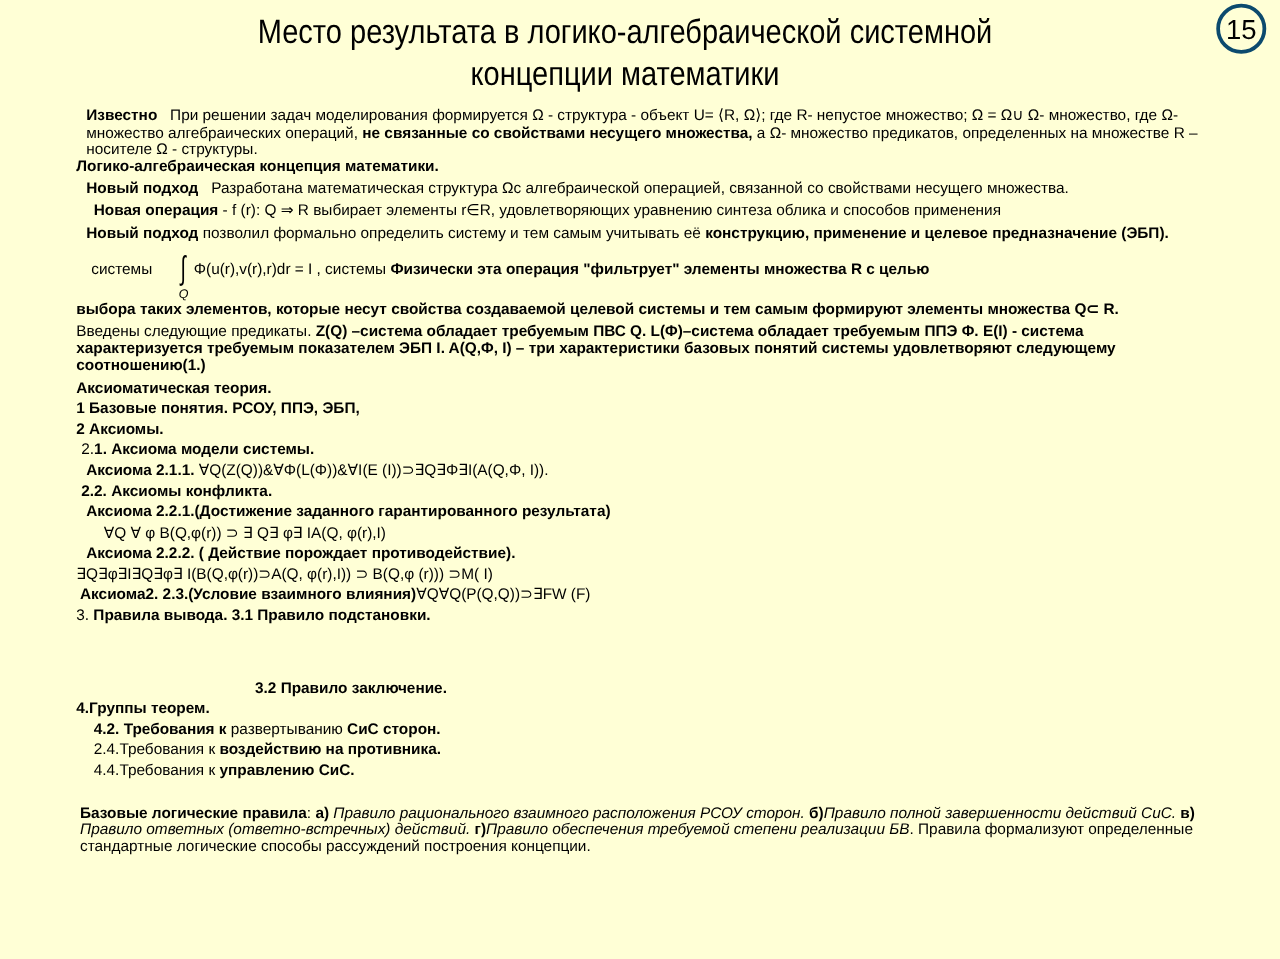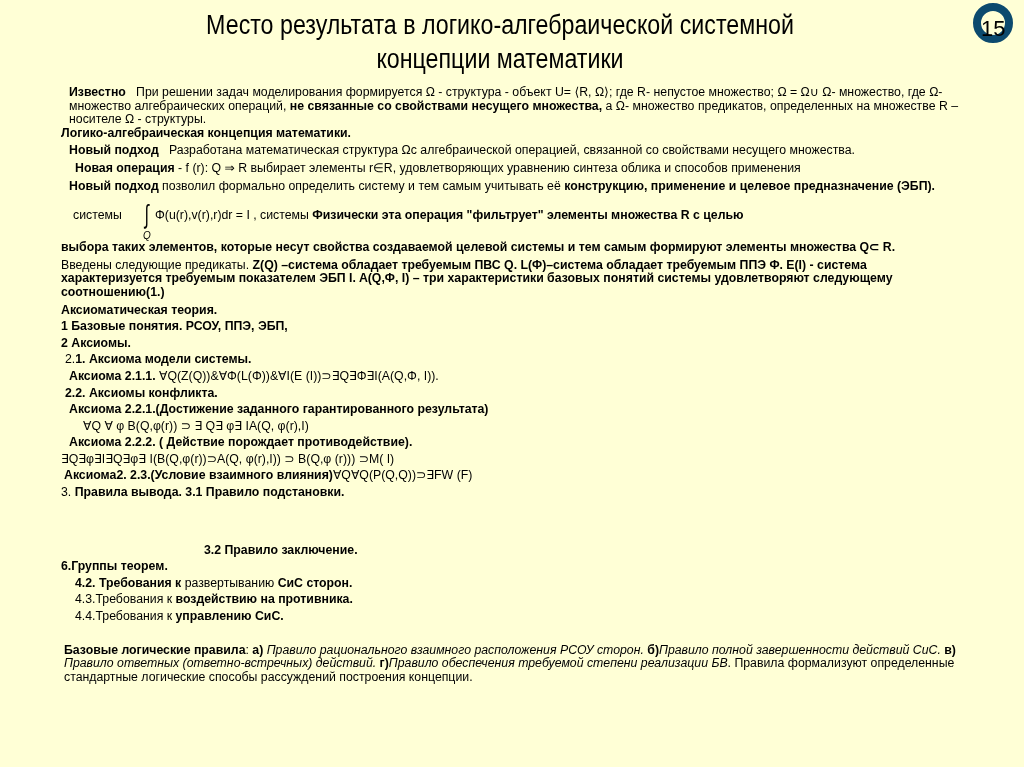--- a/index.html
+++ b/index.html
@@ -12,21 +12,21 @@
   }
   .title {
     position: absolute; left: 100px; top: 8px; width: 800px;
     text-align: center; font-size: 27px; line-height: 34px;
     font-family: "Liberation Sans", sans-serif;
     transform: scaleX(0.86); transform-origin: center top;
     letter-spacing: 0px;
   }
   .slide-num {
     position: absolute; left: 973px; top: 3px; width: 40px; height: 40px;
-    border: 8px solid #0c4a6e; border-radius: 50%;
+    border: 3px solid #0c4a6e; border-radius: 50%;
     box-sizing: border-box; text-align: center;
     font-size: 22px; line-height: 36px;
   }
   .content {
     position: absolute; left: 61px; top: 82px; width: 900px;
     font-size: 12.3px; line-height: 13.6px;
   }
   .p { margin: 0; }
   .gap { margin-top: 4px; }
   .b { font-weight: bold; }
@@ -107,26 +107,26 @@
   <p class="p list-line ind3">∀Q ∀ φ B(Q,φ(r)) ⊃ ∃ Q∃ φ∃ IA(Q, φ(r),I)</p>
   <p class="p b list-line ind1">Аксиома 2.2.2. ( Действие порождает противодействие).</p>
   <p class="p list-line">∃Q∃φ∃I∃Q∃φ∃ I(B(Q,φ(r))⊃A(Q, φ(r),I)) ⊃ B(Q,φ (r))) ⊃M( I)</p>
   <p class="p list-line" style="padding-left:3px">
     <span class="b">Аксиома2. 2.3.(Условие взаимного влияния)</span><span>∀Q∀Q(P(Q,Q))⊃∃FW (F)</span>
   </p>
   <p class="p list-line">
     <span>3. </span><span class="b">Правила вывода. 3.1 Правило подстановки.</span>
   </p>
   <p class="p b list-line center-indent">3.2 Правило заключение.</p>
-  <p class="p b list-line">6.Группы теорем.</p>
+  <p class="p b list-line">4.Группы теорем.</p>
   <p class="p list-line ind2">
     <span class="b">4.2. Требования к </span><span>развертыванию</span><span class="b"> СиС сторон.</span>
   </p>
   <p class="p list-line ind2">
-    <span>4.3.Требования к </span><span class="b">воздействию на противника.</span>
+    <span>2.4.Требования к </span><span class="b">воздействию на противника.</span>
   </p>
   <p class="p list-line ind2">
     <span>4.4.Требования к </span><span class="b">управлению СиС.</span>
   </p>
 
   <p class="p" style="margin-top:20px; padding-left:3px">
     <span class="b">Базовые логические правила</span><span>: </span><span class="b">а)</span><span class="i"> Правило рационального взаимного расположения РСОУ сторон. </span><span class="b">б)</span><span class="i">Правило полной завершенности действий СиС. </span><span class="b">в)</span><span class="i"> Правило ответных (ответно-встречных) действий. </span><span class="b">г)</span><span class="i">Правило обеспечения требуемой степени реализации БВ</span><span>. Правила формализуют определенные стандартные логические способы рассуждений построения концепции.</span>
   </p>
 </div>
 

